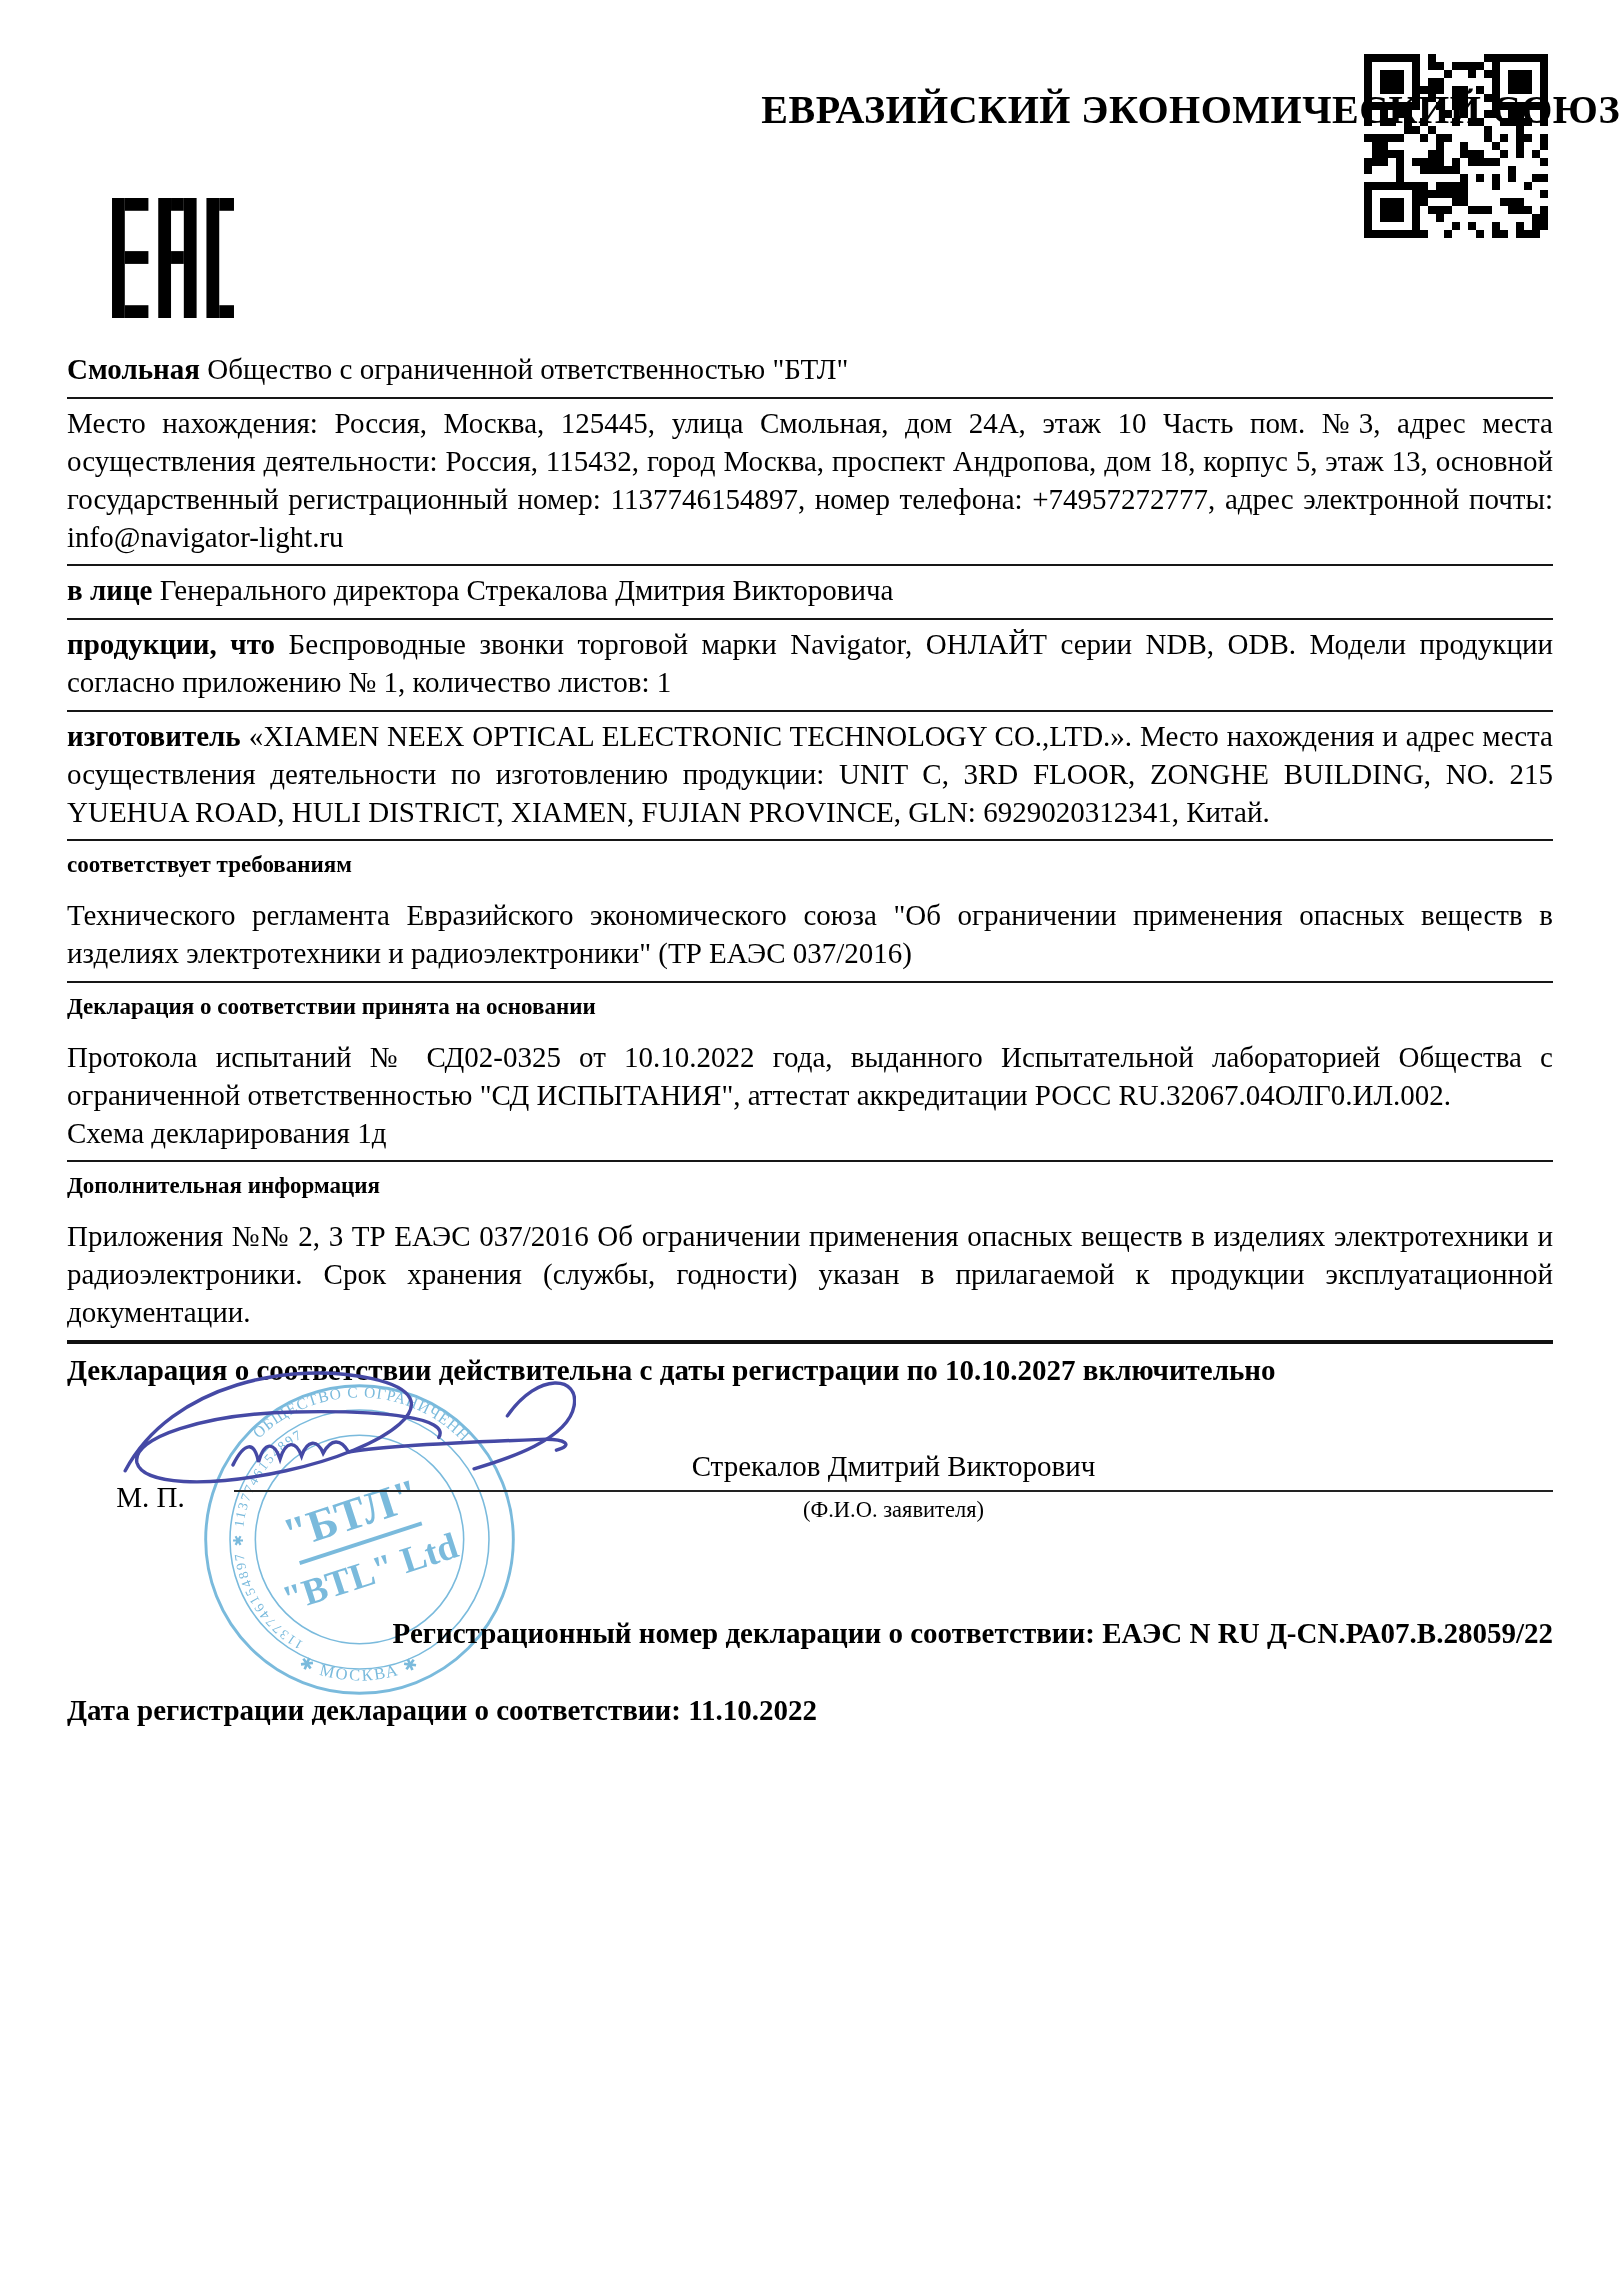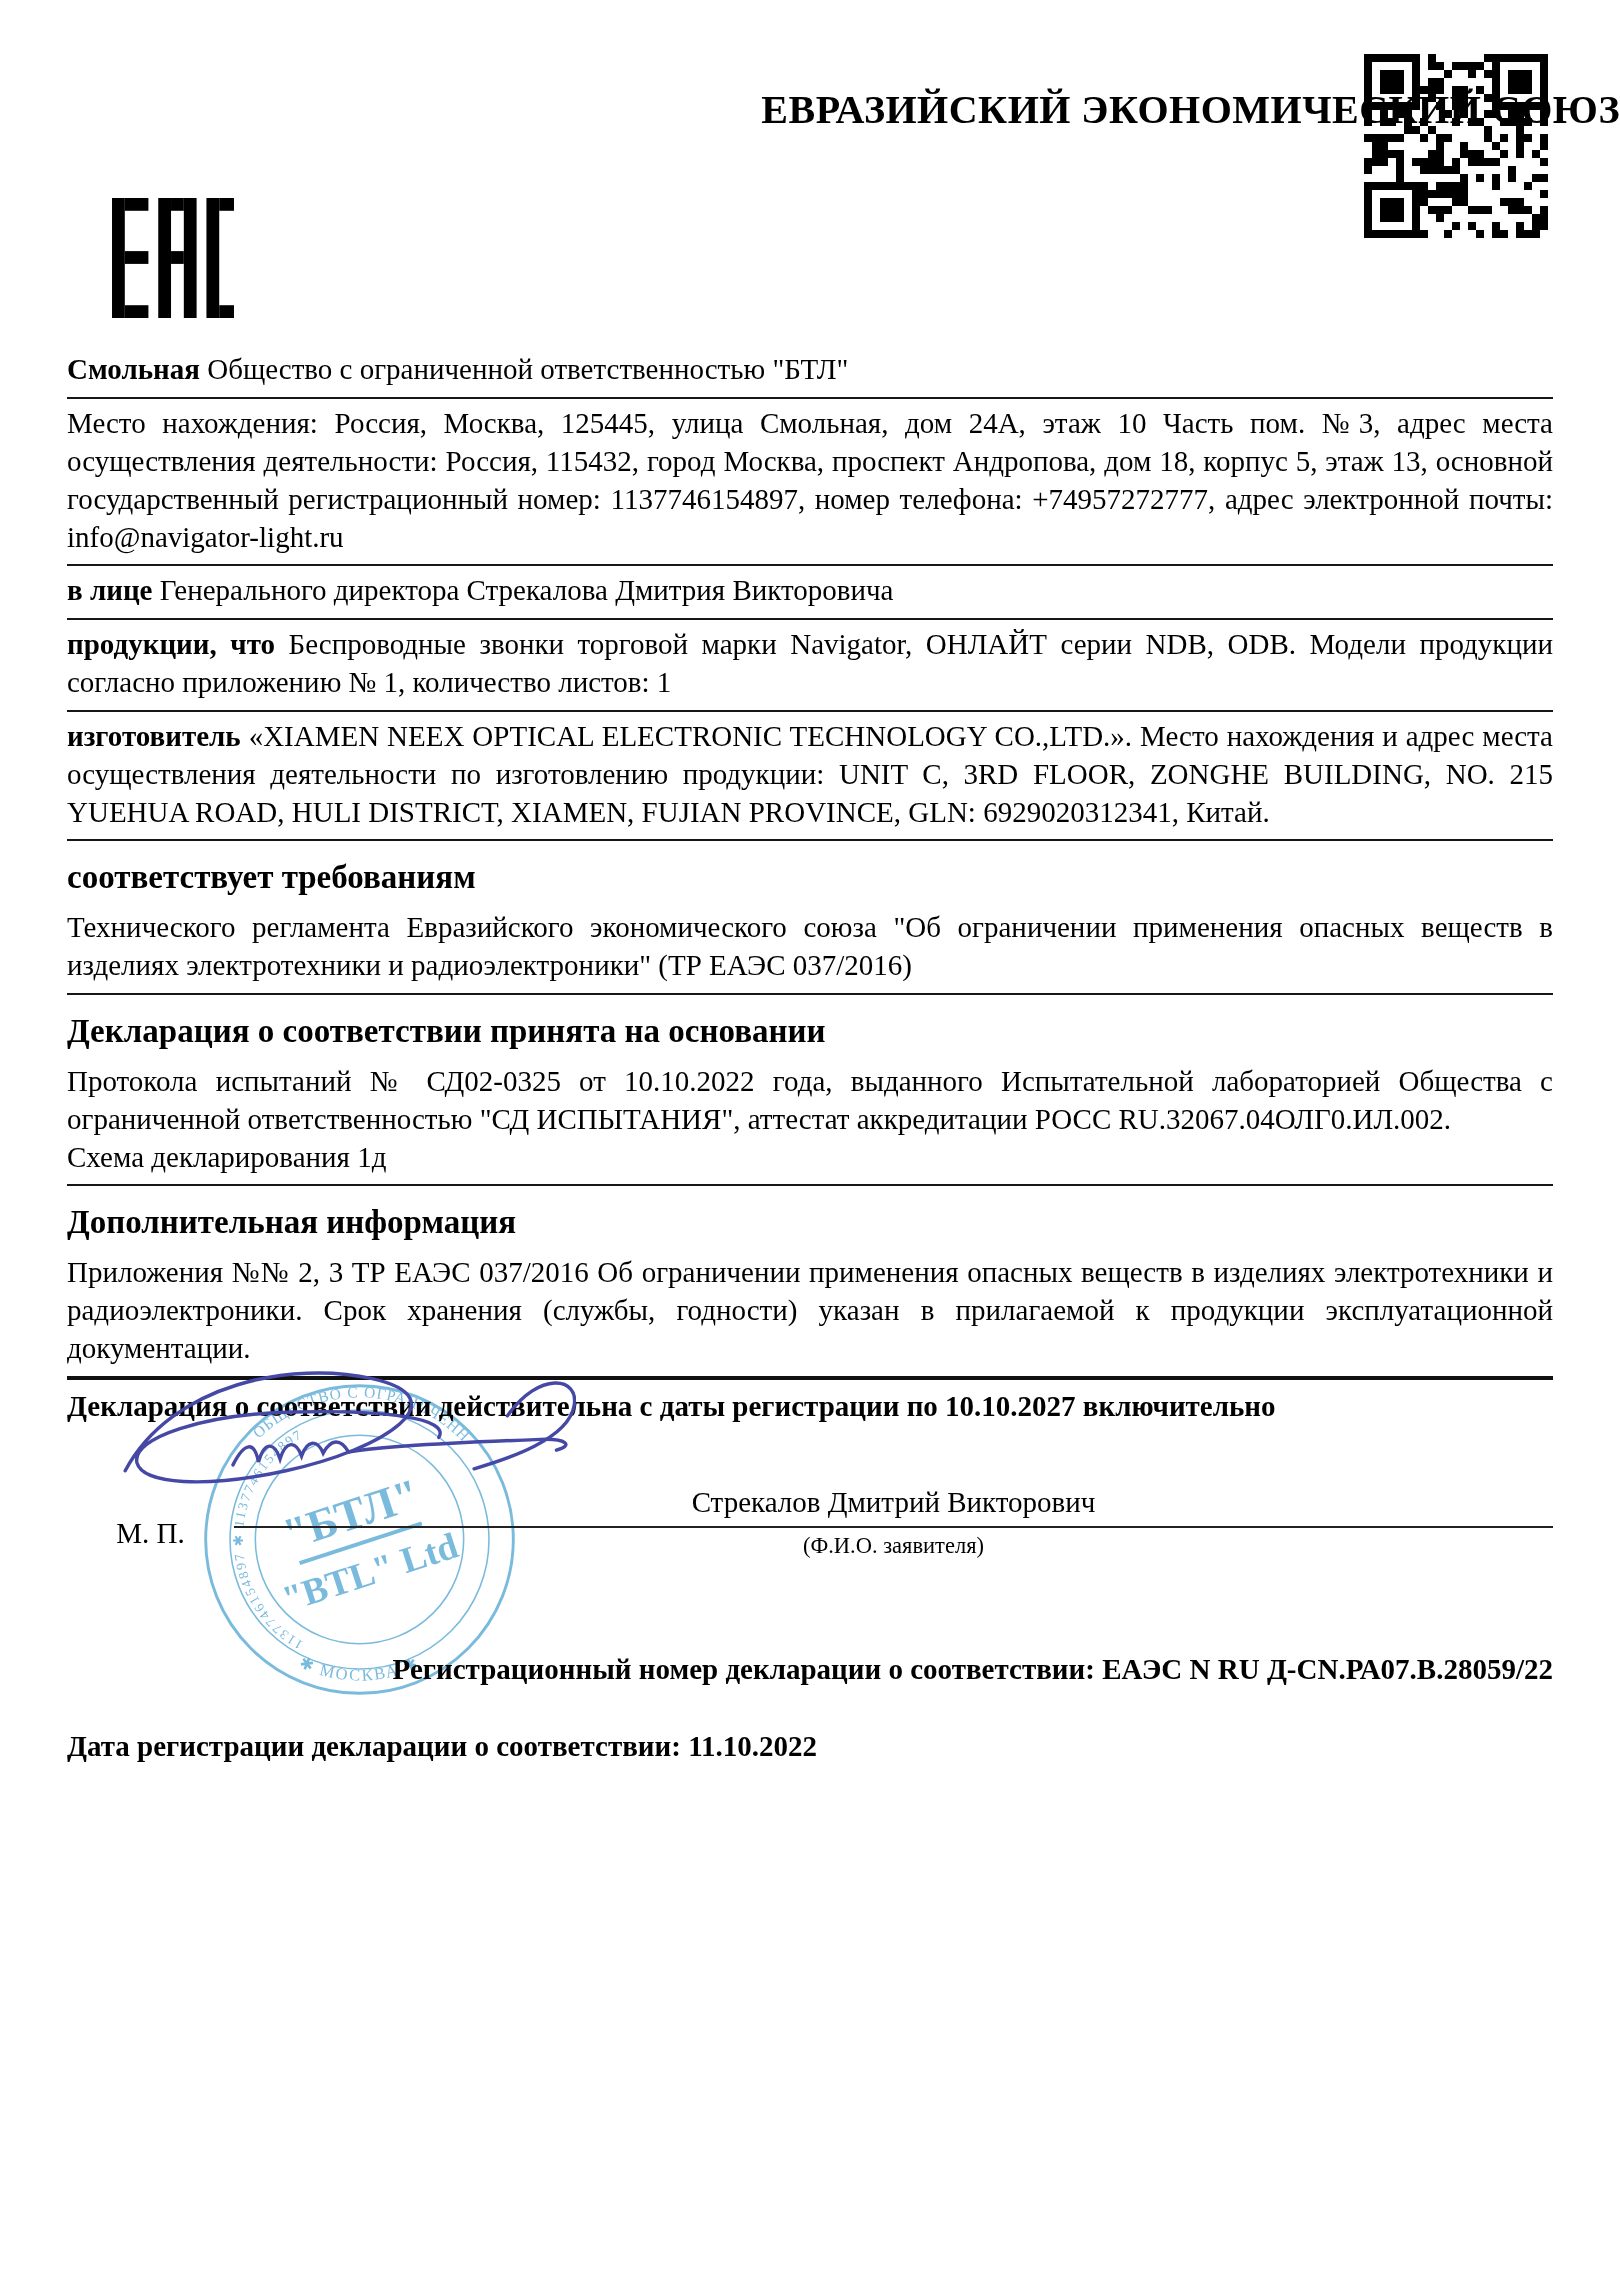--- a/index.html
+++ b/index.html
@@ -16,21 +16,21 @@
   }
   .eac-mark{position:absolute;left:112px;top:198px;width:122px;height:120px;}
   .qr{position:absolute;left:1364px;top:54px;width:184px;height:184px;}
   
   .content{position:relative;z-index:2;padding:0 67px;}
   .sec{border-bottom:2.9px solid #161616;padding:4.9px 0 8.8px;}
   .sec:last-of-type{border-bottom:none;}
   .para,.line{font-size:29px;line-height:38px;}
   .para{text-align:justify;}
   .b{font-weight:bold;}
-  .sec-head{font-size:33px;line-height:38px;font-weight:bold;margin-bottom:11.8px;margin-top:12px;}
+  .sec-head{font-size:23px;line-height:38px;font-weight:bold;margin-bottom:11.8px;}
   .thick{border-bottom:4.9px solid #111;}
   .validity{font-size:29px;line-height:39px;font-weight:bold;padding:6.9px 0 2px;}
   
   .sigrow{display:flex;align-items:stretch;margin-top:3.9px;position:relative;z-index:2;}
   .sig-left{margin-left:24.5px;width:431px;}
   .sig-mp{width:167px;text-align:center;display:flex;flex-direction:column;justify-content:flex-end;}
   .sig-right{flex:1;}
   .sigline{height:94px;border-bottom:2.9px solid #222;display:flex;align-items:flex-end;justify-content:center;}
   .mp-text{font-size:29px;line-height:38px;padding-bottom:7.8px;}
   .name-text{font-size:29px;line-height:38px;padding-bottom:5px;}

